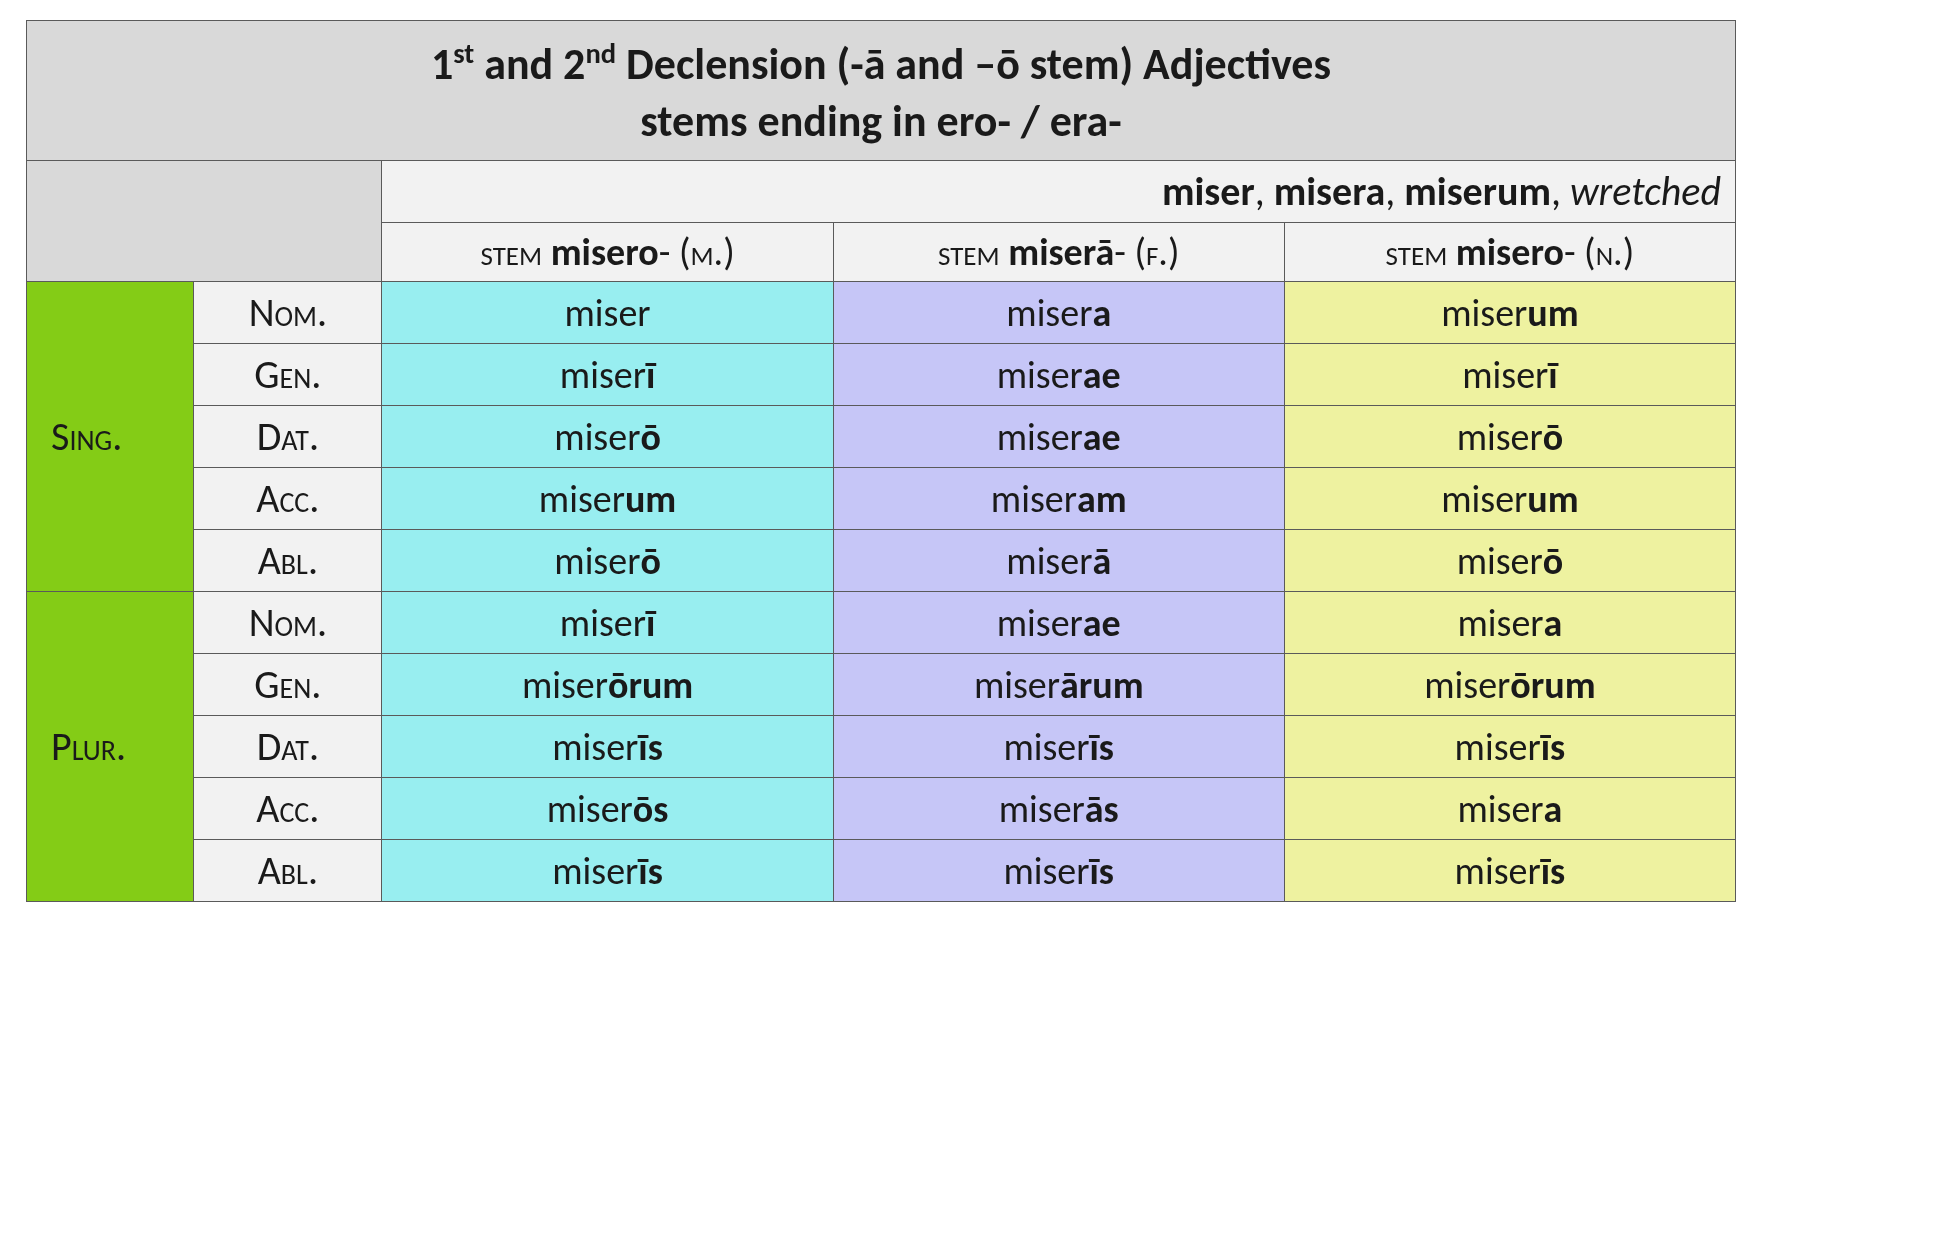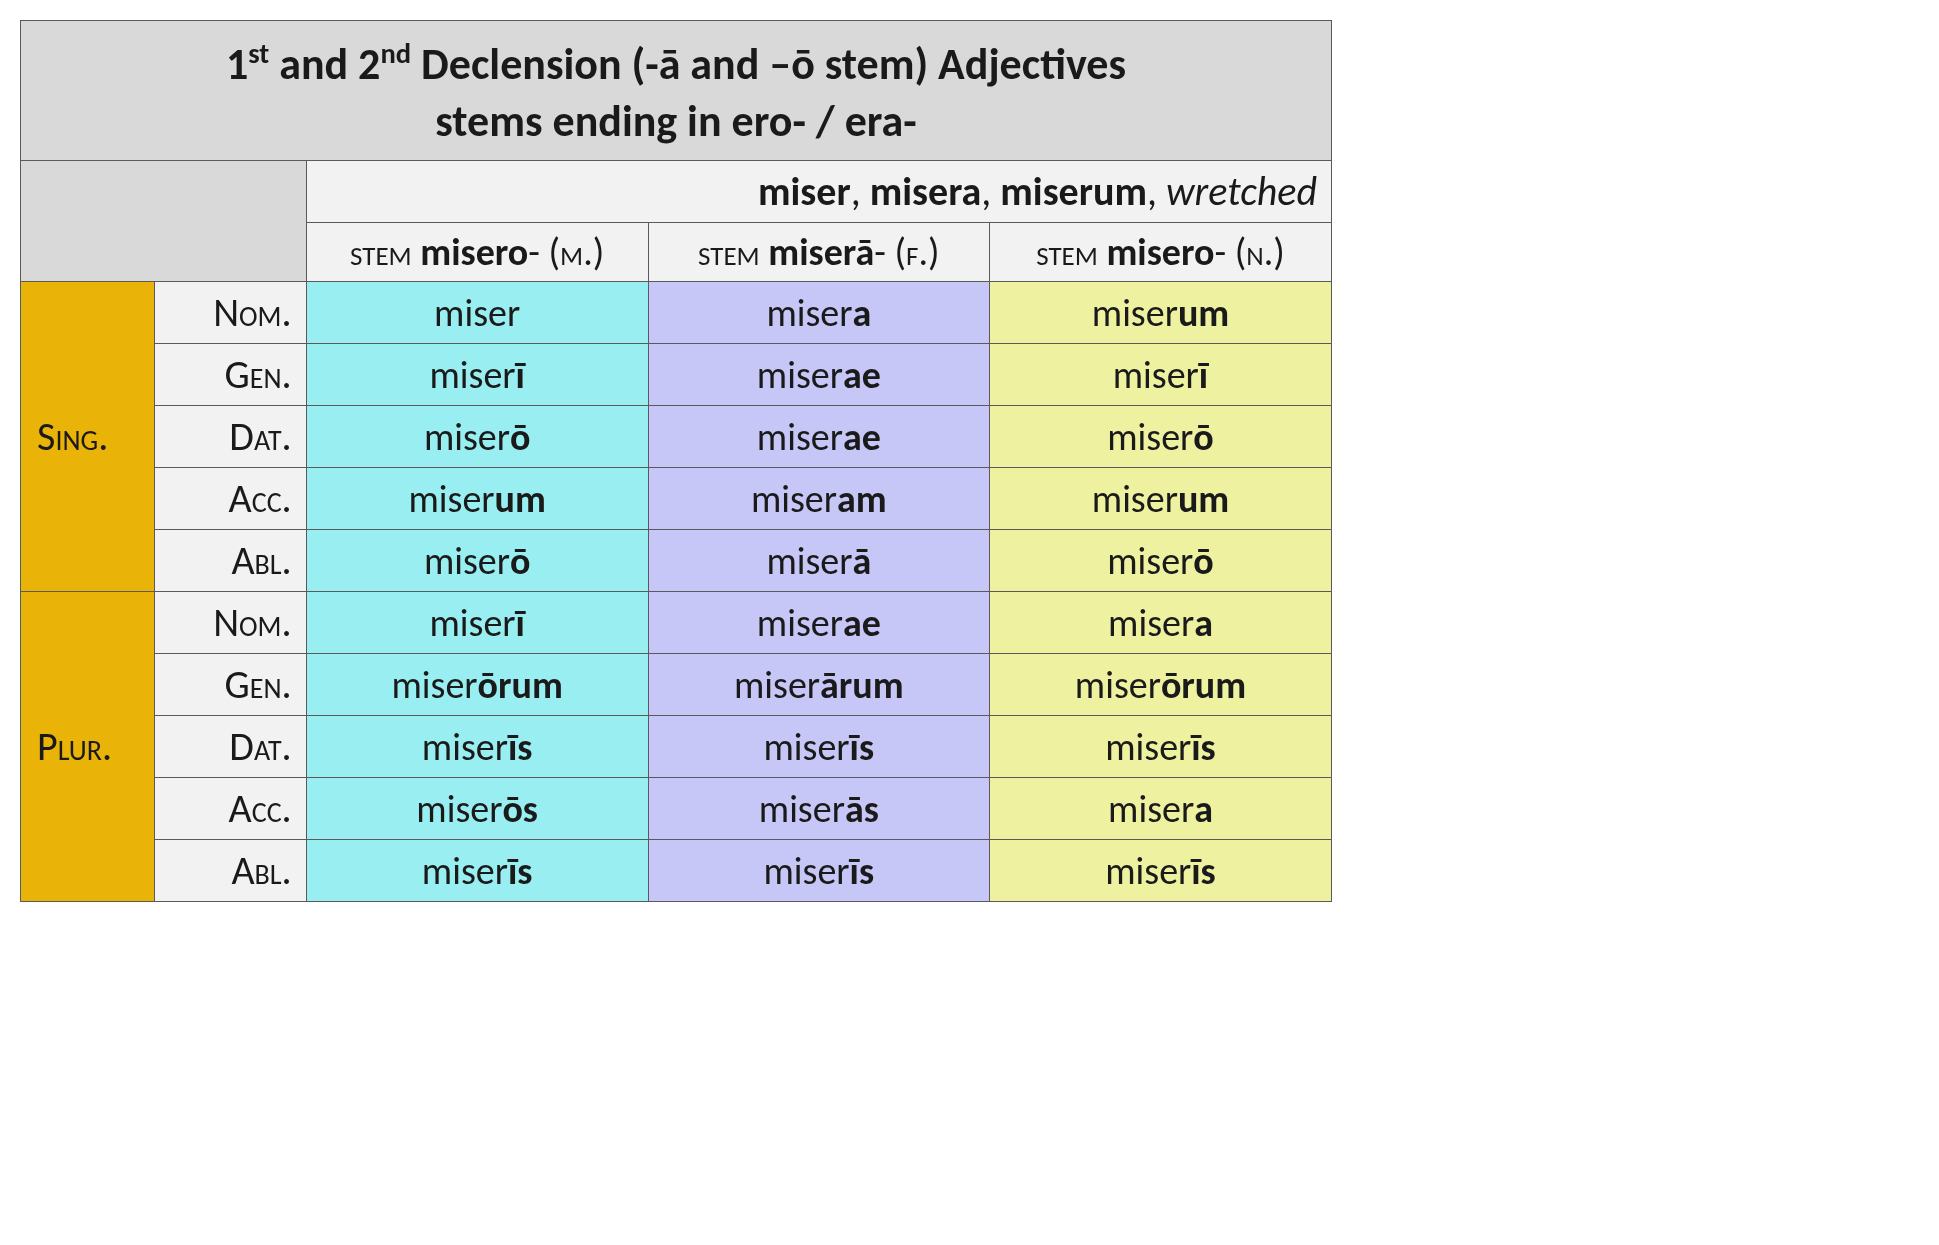--- a/index.html
+++ b/index.html
@@ -4,22 +4,23 @@
 <style>
   body {
     margin: 0;
     padding: 20px;
     font-family: Calibri, "Segoe UI", Arial, sans-serif;
     background: #fff;
     color: #1a1a1a;
   }
   table {
     border-collapse: collapse;
-    width: 1312px;
+    width: 1710px;
     font-size: 38px;
+    margin-left: 6px;
   }
   td {
     border: 1px solid #5a5a5a;
     padding: 6px 14px;
     vertical-align: middle;
   }
   .title-cell {
     background: #d9d9d9;
     text-align: center;
     font-weight: bold;
@@ -38,28 +39,28 @@
     text-align: right;
     font-size: 40px;
   }
   .stem-head {
     background: #f2f2f2;
     text-align: center;
     font-size: 38px;
   }
   .sc { font-variant: small-caps; }
   .num-label {
-    background: #eab308;
+    background: #84cc16;
     text-align: left;
-    padding-left: 16px;
+    padding-left: 24px;
     font-size: 40px;
   }
   .case-label {
     background: #f2f2f2;
-    text-align: right;
+    text-align: center;
     padding-left: 14px;
     font-size: 40px;
   }
   .col-m { background: #98eef0; text-align: center; }
   .col-f { background: #c6c6f7; text-align: center; }
   .col-n { background: #eef2a0; text-align: center; }
   .w-num  { width: 120px; }
   .w-case { width: 150px; }
   .w-col  { width: 400px; }
 </style>

